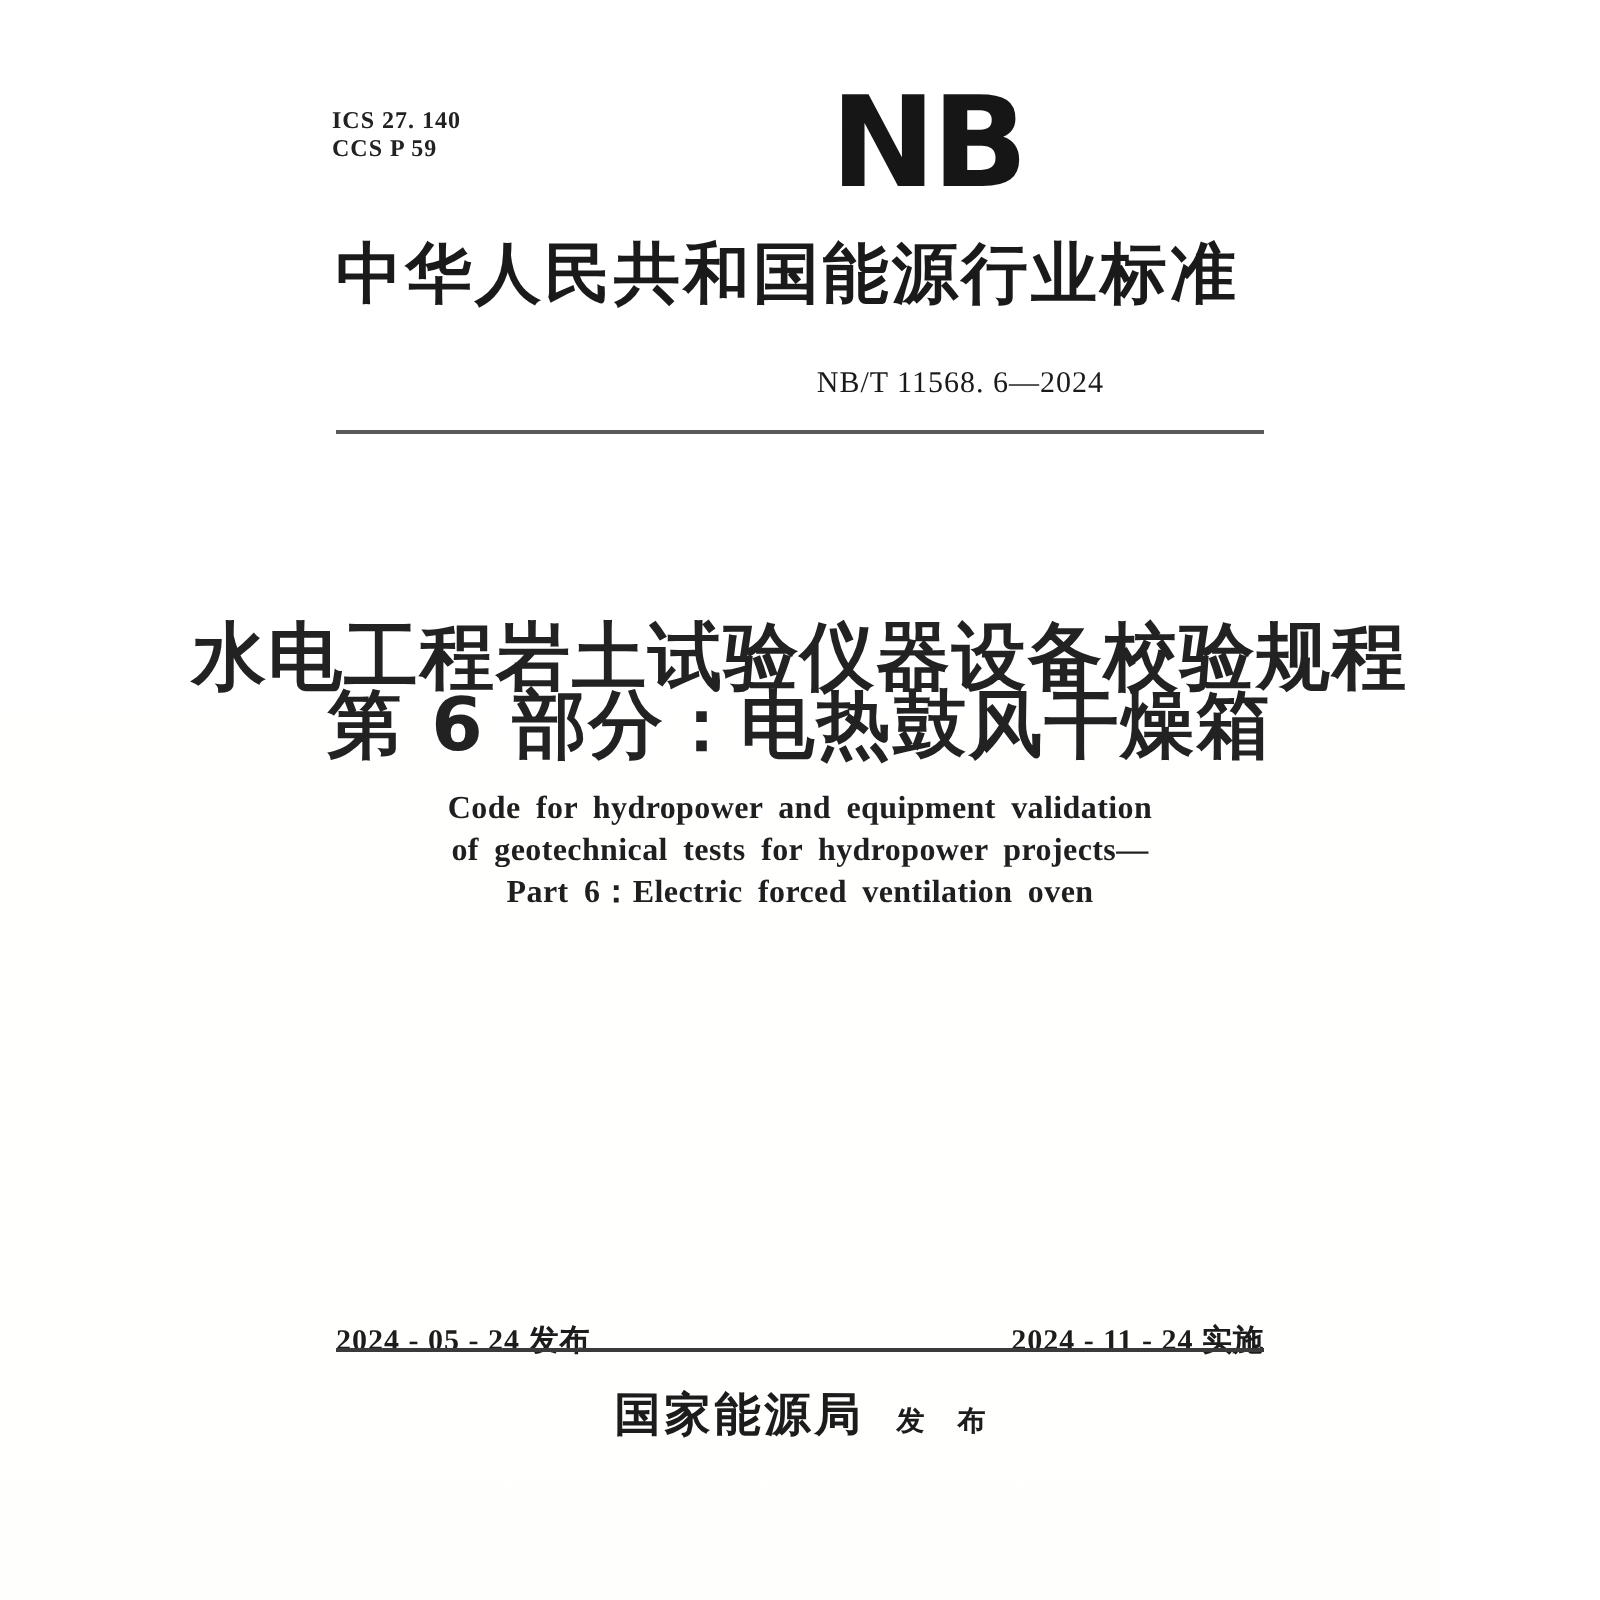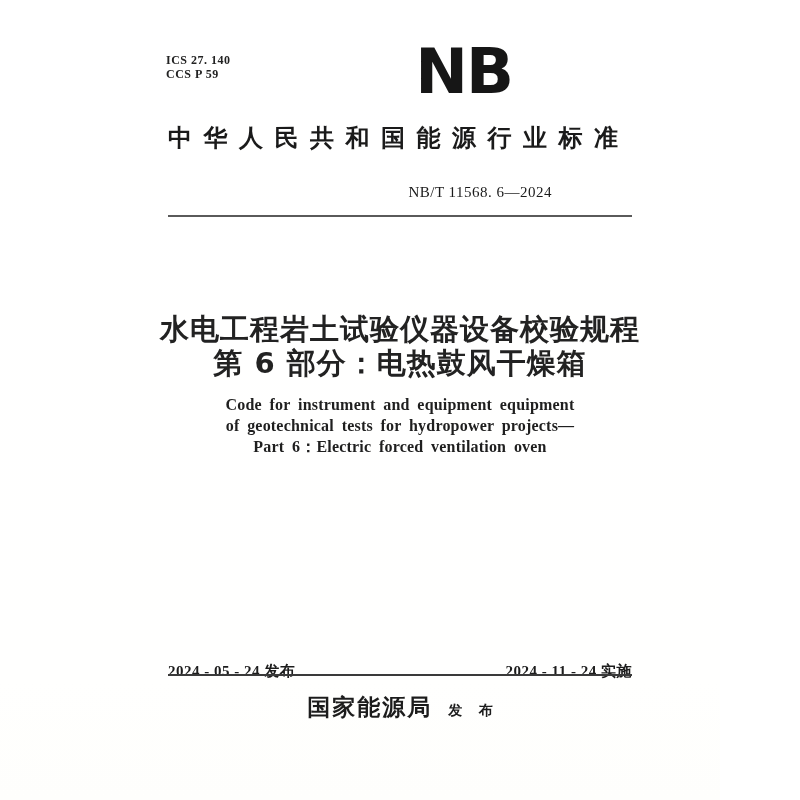--- a/index.html
+++ b/index.html
@@ -34,21 +34,21 @@
     font-size: 63px;
     line-height: 1.0;
     letter-spacing: -2px;
     color: #161616;
   }
   
   .cn-standard-heading {
     position: absolute;
     left: 168px; top: 119px;
     width: 450px;
-    font-size: 24px;
+    font-size: 33px;
     font-weight: bold;
     line-height: 38px;
     color: #1a1a1a;
     text-align: justify;
     text-align-last: justify;
     white-space: nowrap;
     text-justify: inter-character;
   }
   
   .std-number {
@@ -68,21 +68,21 @@
   .rule-top { top: 215px; background: #5a5a5a; }
   .rule-bottom { top: 674px; background: #3a3a3a; }
   
   .main-title {
     position: absolute;
     left: 0; top: 312px;
     width: 800px;
     text-align: center;
     font-family: "DejaVu Sans", "Liberation Sans", sans-serif;
     font-weight: bold;
-    font-size: 29px;
+    font-size: 37px;
     line-height: 34px;
     letter-spacing: 1px;
     color: #222;
   }
   
   .en-title {
     position: absolute;
     left: 0; top: 394px;
     width: 800px;
     text-align: center;
@@ -146,21 +146,21 @@
   <div class="std-number">NB/T 11568. 6—2024</div>
 
   <div class="rule rule-top"></div>
 
   <div class="main-title">
     <div>水电工程岩土试验仪器设备校验规程</div>
     <div>第 6 部分：电热鼓风干燥箱</div>
   </div>
 
   <div class="en-title">
-    <div>Code for instrument and equipment equipment</div>
+    <div>Code for hydropower and equipment validation</div>
     <div>of geotechnical tests for hydropower projects—</div>
     <div>Part 6：Electric forced ventilation oven</div>
   </div>
 
   <div class="dates-row">
     <span>2024 - 05 - 24 发布</span>
     <span>2024 - 11 - 24 实施</span>
   </div>
 
   <div class="rule rule-bottom"></div>

